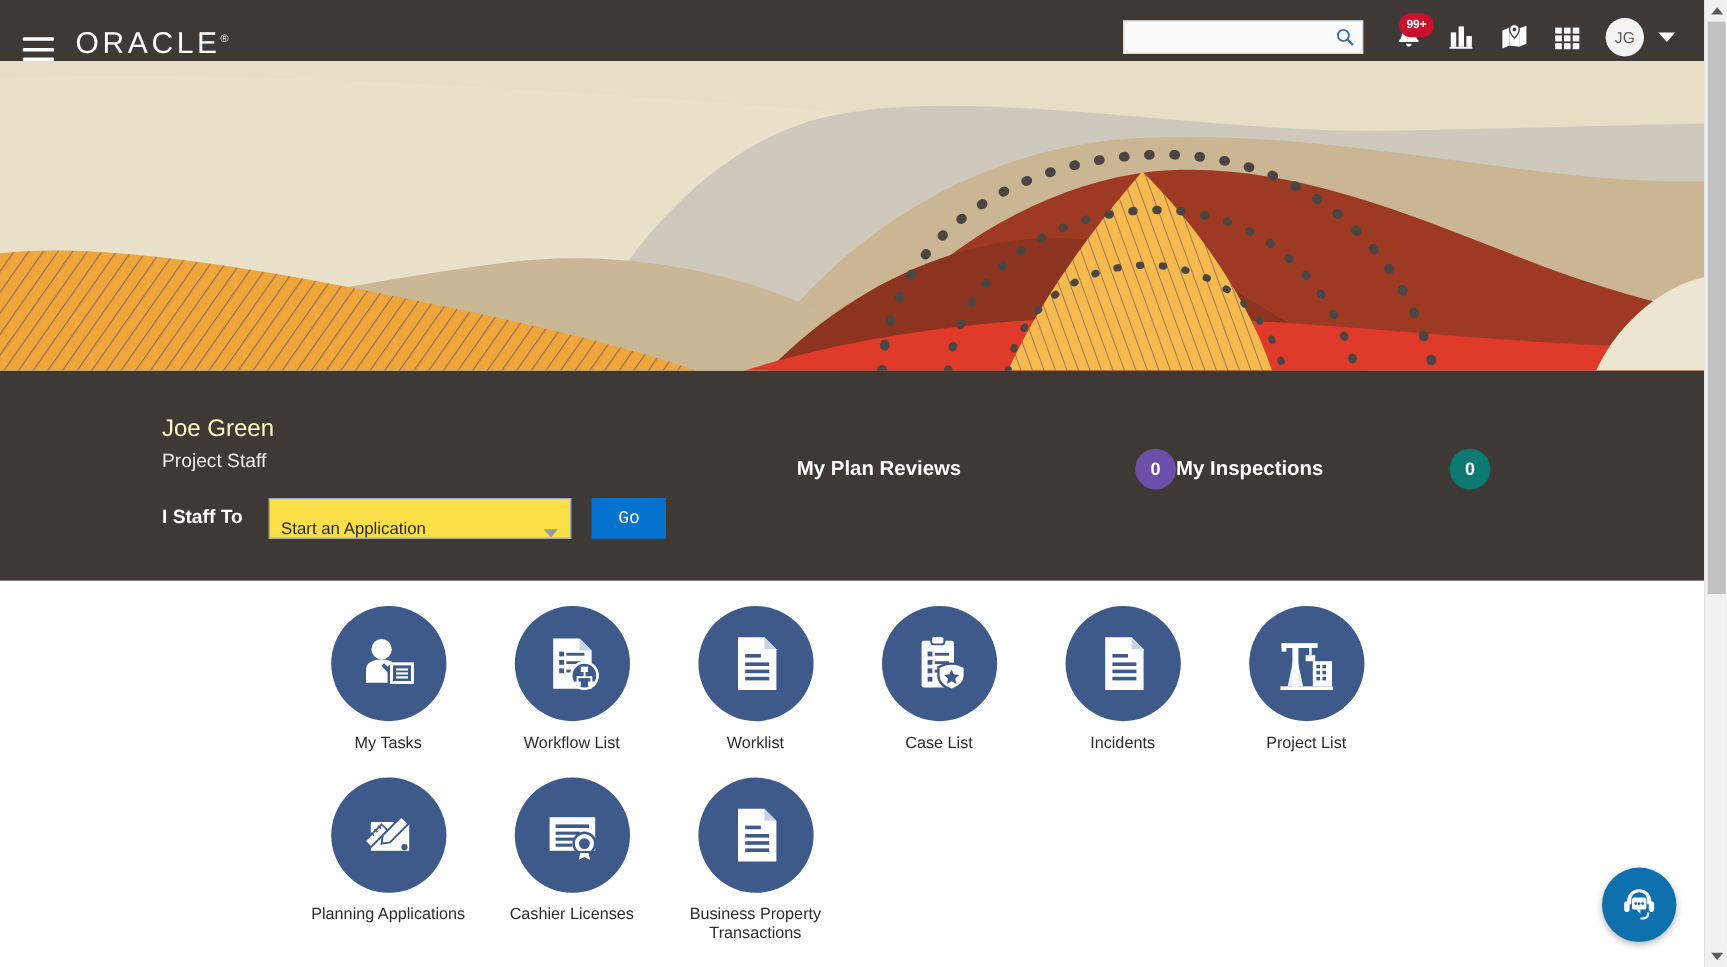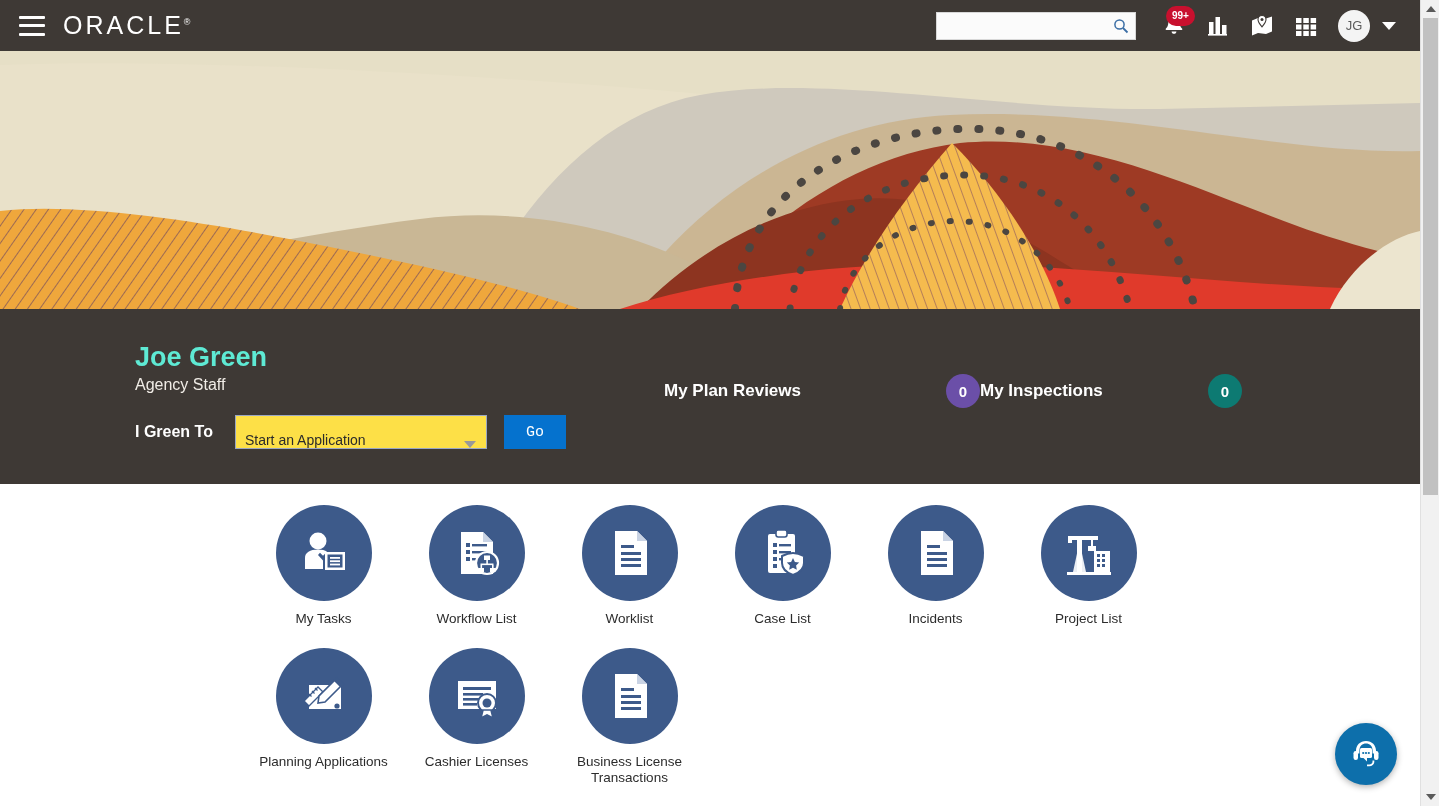--- a/index.html
+++ b/index.html
@@ -6,21 +6,21 @@
   html, body {
     width: 1439px; height: 806px;
     font-family: "Liberation Sans", sans-serif;
     background: #ffffff; overflow: hidden;
   }
   .page { position: relative; width: 1439px; height: 806px; }
 
   
   .global-header {
     position: absolute; top: 0; left: 0; width: 1420px; height: 51px;
-    background: #3e3935; display: flex; align-items: center;
+    background: #3e3935; display: flex; align-items: flex-end;
   }
   .hamburger {
     width: 26px; height: 20px; margin-left: 19px; margin-right: 18px;
     display: flex; flex-direction: column; justify-content: space-between;
     cursor: pointer;
   }
   .hamburger span { display: block; height: 3px; background: #fff; border-radius: 1px; }
   .oracle-logo {
     color: #fff; font-size: 25px; letter-spacing: 3px; font-weight: 400;
     font-family: "Liberation Sans", sans-serif; position: relative; cursor: pointer;
@@ -65,21 +65,21 @@
     overflow: hidden; background: #e8e0c8;
   }
   .banner svg { display: block; width: 100%; height: 100%; }
 
   
   .info-strip {
     position: absolute; top: 309px; left: 0; width: 1420px; height: 175px;
     background: #3e3935;
   }
   .user-block { position: absolute; left: 135px; top: 32px; }
-  .user-name { color: #5eead4; font-size: 27px; font-weight: 700; line-height: 33px; }
+  .user-name { color: #fef9c3; font-size: 20px; font-weight: 400; line-height: 33px; }
   .user-role { color: #f0ece6; font-size: 16px; margin-top: 2px; }
   .iwantto-row { position: absolute; left: 135px; top: 106px; display: flex; align-items: center; }
   .iwantto-label { color: #fff; font-size: 16px; font-weight: bold; margin-right: 22px; }
   .select-wrap {
     width: 252px; height: 34px; background: #fde047; border: 1px solid #9aa7c4;
     display: flex; align-items: flex-end; position: relative; cursor: pointer;
   }
   .select-wrap .sel-text { font-size: 14px; color: #2b2b2b; padding-left: 9px; }
   .select-caret {
     position: absolute; right: 10px; width: 0; height: 0;
@@ -262,25 +262,25 @@
       <path d="M790,258 C800,180 870,126 960,124 C1050,122 1110,182 1130,258" fill="none" stroke="#4b4641" stroke-width="7" stroke-linecap="round" stroke-dasharray="1 19"></path>
       <path d="M840,258 C848,208 896,170 956,170 C1016,170 1058,212 1070,258" fill="none" stroke="#4b4641" stroke-width="6" stroke-linecap="round" stroke-dasharray="1 18"></path>
 
       <path d="M1330,258 C1350,214 1390,186 1420,180 V258 Z" fill="#ece5cf"></path>
     </svg>
   </div>
 
   <div class="info-strip">
     <div class="user-block">
       <div class="user-name">Joe Green</div>
-      <div class="user-role">Agency Staff</div>
+      <div class="user-role">Project Staff</div>
     </div>
 
     <div class="iwantto-row">
-      <div class="iwantto-label">I Green To</div>
+      <div class="iwantto-label">I Staff To</div>
       <div class="select-wrap">
         <span class="sel-text">Start an Application</span>
         <span class="select-caret"></span>
       </div>
       <button class="go-btn">Go</button>
     </div>
 
     <div class="counters">
       <div class="counter-row">
         <div class="counter">
@@ -450,21 +450,21 @@
         <div class="tile-circle">
           <svg width="56" height="56" viewBox="0 0 56 56">
             <path d="M13 6h22l10 10v34H13z" fill="#fff"></path>
             <path d="M35 6l10 10H35z" fill="#c9d3e4"></path>
             <rect x="19" y="20" width="13" height="3" fill="#3d5a8a"></rect>
             <rect x="19" y="27" width="20" height="3" fill="#3d5a8a"></rect>
             <rect x="19" y="33" width="20" height="3" fill="#3d5a8a"></rect>
             <rect x="19" y="39" width="20" height="3" fill="#3d5a8a"></rect>
           </svg>
         </div>
-        <div class="tile-label">Business License Transactions</div>
+        <div class="tile-label">Business Property Transactions</div>
       </div>
 
     </div>
   </div>
 
   <div class="chat-fab">
     <svg width="34" height="34" viewBox="0 0 34 34">
       <path d="M17 4c-6 0-10 4.4-10 9.6v3h3.4v-3C10.4 9 13.4 6.6 17 6.6s6.6 2.4 6.6 7v3H27v-3C27 8.4 23 4 17 4z" fill="#fff"></path>
       <rect x="4.5" y="14" width="4.5" height="9" rx="2.2" fill="#fff"></rect>
       <rect x="25" y="14" width="4.5" height="9" rx="2.2" fill="#fff"></rect>

